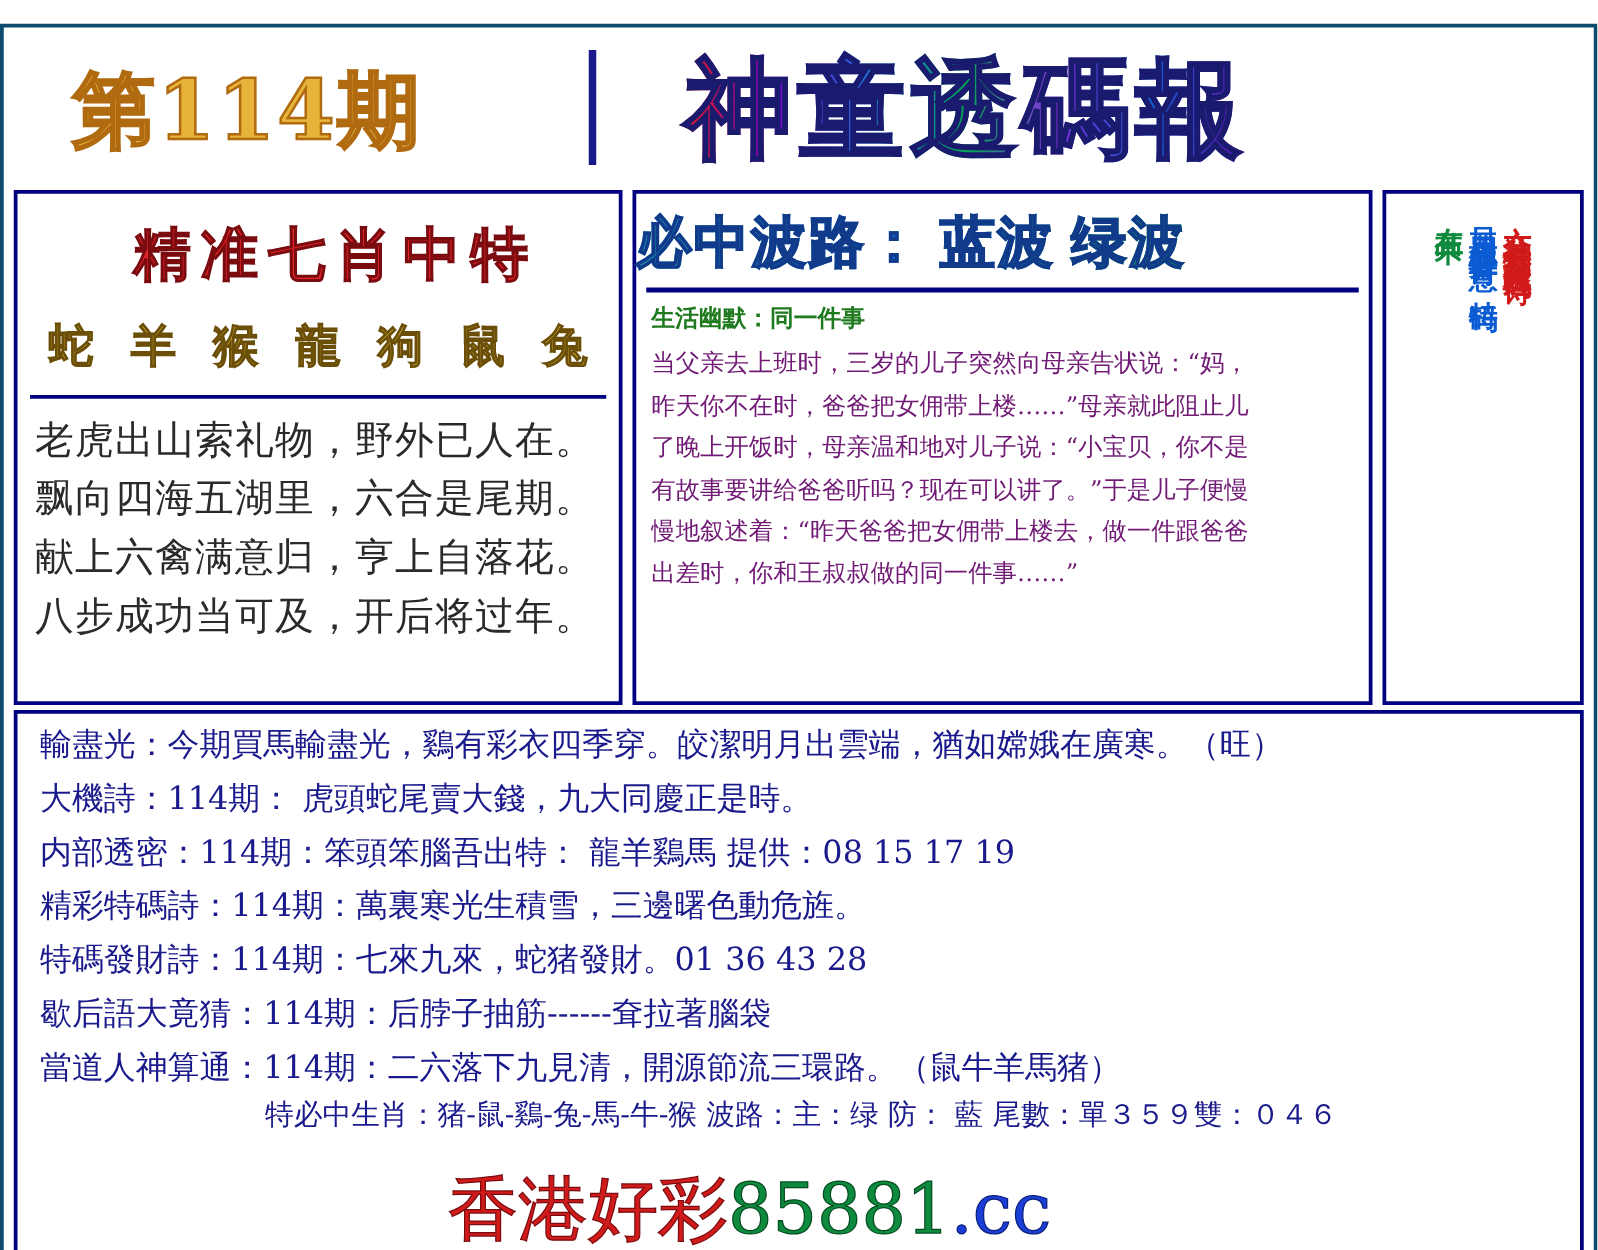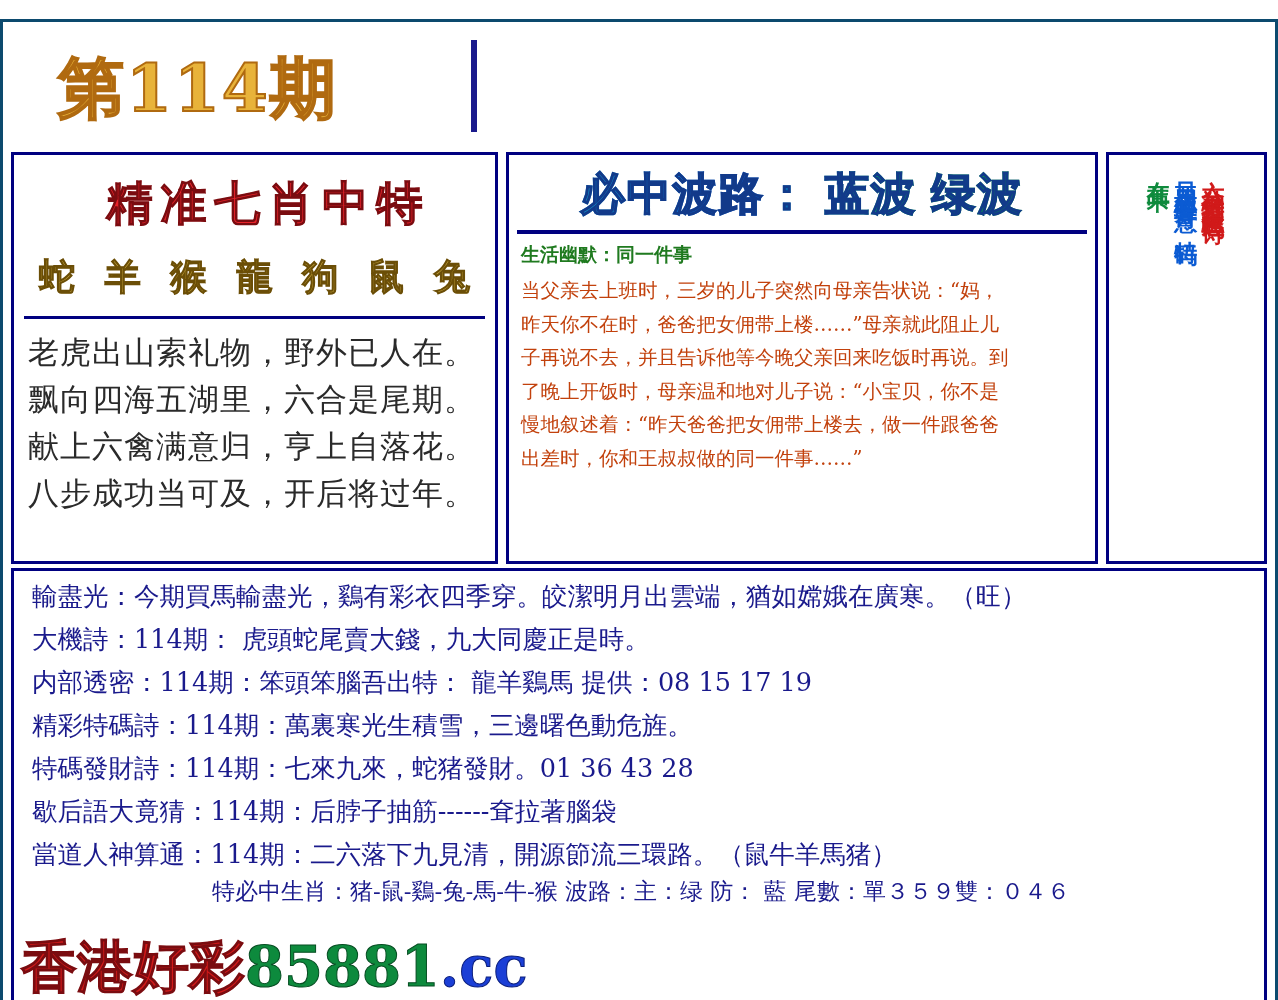--- a/index.html
+++ b/index.html
@@ -113,25 +113,24 @@
   .poem-line {
     font-size: 31px;
     font-family: "DejaVu Serif", serif;
     color: #2a2a2a;
     letter-spacing: 1px;
     line-height: 1.52;
     white-space: nowrap;
   }
 
   .mid-head {
-    text-align: center;
     margin-top: 10px;
     font-size: 44px;
     font-weight: bold;
-    font-family: Liberation Sans, sans-serif;
+    font-family: Liberation Serif, serif;
     letter-spacing: 2px;
     white-space: nowrap;
     background: linear-gradient(90deg,#17a2b8 0%, #0b5bd3 40%, #00a651 70%, #0b8a3d 100%);
     -webkit-background-clip: text;
     background-clip: text;
     color: transparent;
     -webkit-text-stroke: 1.5px #123a8a;
   }
   .mid-rule {
     height: 4px;
@@ -144,21 +143,21 @@
     font-family: "DejaVu Serif", serif;
     color: #1f7a1f;
     font-weight: bold;
   }
   .joke-body {
     margin: 6px 10px 0 12px;
   }
   .joke-line {
     font-size: 19.5px;
     font-family: "DejaVu Serif", serif;
-    color: #c2410c;
+    color: #701a75;
     line-height: 1.72;
     white-space: nowrap;
   }
 
   .right-cols {
     display: flex;
     flex-direction: row-reverse;
     justify-content: center;
     height: 100%;
     padding: 8px 4px;
@@ -208,37 +207,39 @@
   }
 
   
   .watermark {
     position: absolute;
     left: 18px;
     top: 908px;
     width: 820px;
     height: 70px;
     font-size: 56px;
-    font-weight: bold;
+    font-weight: normal;
     font-family: "DejaVu Serif", serif;
     white-space: nowrap;
     pointer-events: none;
+    text-align: right;
   }
   .wm-a { color: #d11a1a; -webkit-text-stroke: 1px #7a0c10; }
   .wm-b { color: #0d8a3d; -webkit-text-stroke: 1px #064d22; }
   .wm-c { color: #1b3fd6; -webkit-text-stroke: 1px #0a1d7a; }
 </style>
 </head>
 <body>
 
 <div id="page">
 
   <div class="header">
     <div class="issue-title">第114期</div>
     <div class="header-divider"></div>
+    <div class="main-title">神童透碼報</div>
   </div>
 
   <div class="mid">
 
     <div class="panel panel-left">
       <div class="left-head">精准七肖中特</div>
       <div class="zodiac-row">
         <span class="zodiac">蛇</span>
         <span class="zodiac">羊</span>
         <span class="zodiac">猴</span>
@@ -256,22 +257,22 @@
       </div>
     </div>
 
     <div class="panel panel-mid">
       <div class="mid-head">必中波路： 蓝波  绿波</div>
       <div class="mid-rule"></div>
       <div class="joke-title">生活幽默：同一件事</div>
       <div class="joke-body">
         <div class="joke-line">当父亲去上班时，三岁的儿子突然向母亲告状说：“妈，</div>
         <div class="joke-line">昨天你不在时，爸爸把女佣带上楼……”母亲就此阻止儿</div>
-        <div class="joke-line">子再说不去，并且告诉他等今晚父亲回来吃饭时再说。到</div>
         <div class="joke-line">了晚上开饭时，母亲温和地对儿子说：“小宝贝，你不是</div>
+        <div class="joke-line">有故事要讲给爸爸听吗？现在可以讲了。”于是儿子便慢</div>
         <div class="joke-line">慢地叙述着：“昨天爸爸把女佣带上楼去，做一件跟爸爸</div>
         <div class="joke-line">出差时，你和王叔叔做的同一件事……”</div>
       </div>
     </div>
 
     <div class="panel panel-right">
       <div class="right-cols">
         <div class="vcol vcol-1">六合神童特别奉献透码诗</div>
         <div class="vcol vcol-2">只要用心解开诗意，特码</div>
         <div class="vcol vcol-3">在其中</div>

